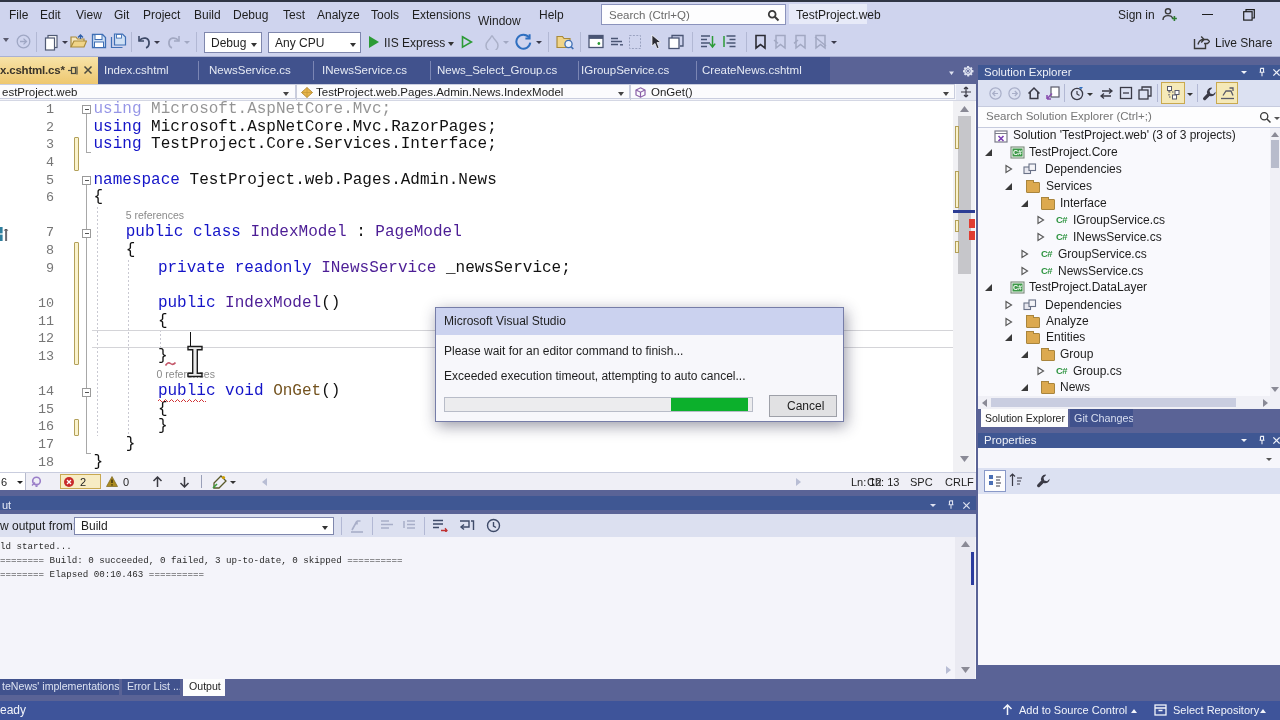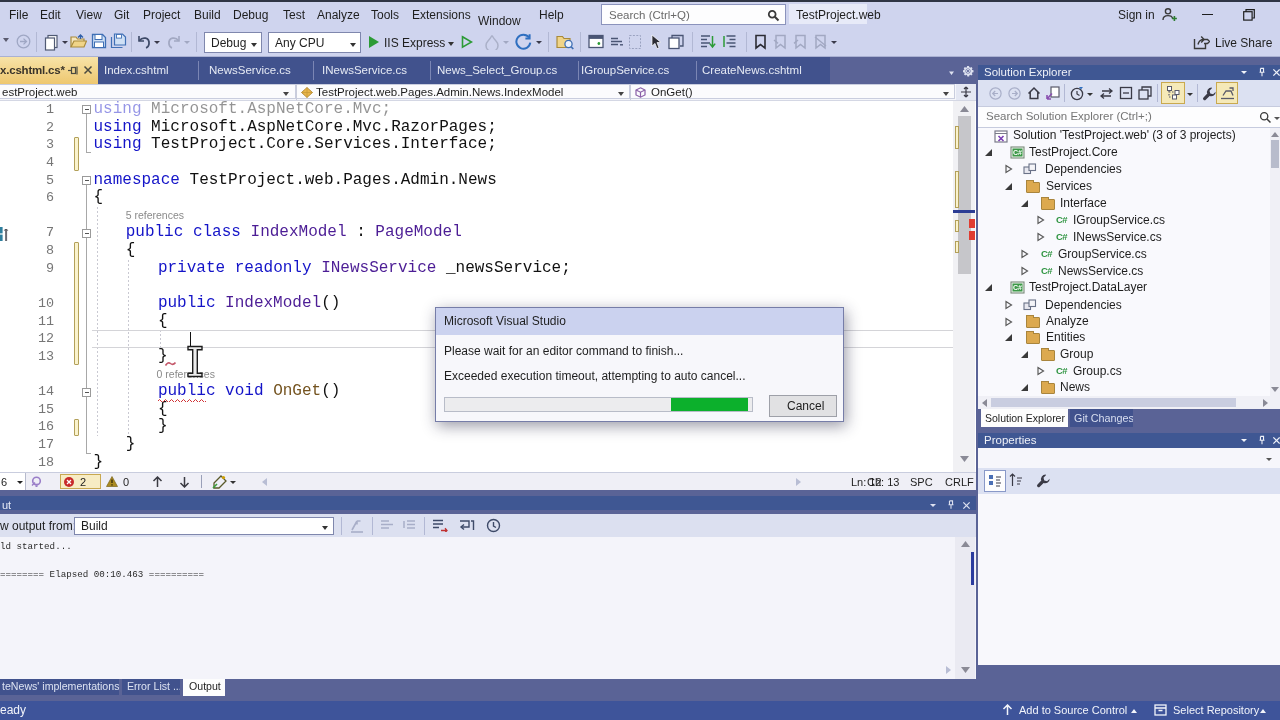--- a/index.html
+++ b/index.html
@@ -459,20 +459,21 @@
         <path d="M6 6.5 l-3 2.5 3 2.5" fill="none" stroke="#3e4a68" stroke-width="1.4"></path>
         <path d="M13 3 l2.5 0 0 9" fill="none" stroke="#3e4a68" stroke-width="1.4"></path>
       </svg>
     <svg class="abs" style="left:486px;top:4px;" width="15" height="15" viewBox="0 0 15 15">
         <circle cx="7.5" cy="7.5" r="6" fill="none" stroke="#3e4a68" stroke-width="1.4"></circle>
         <path d="M7.5 4 V8 L10 9.5" fill="none" stroke="#3e4a68" stroke-width="1.4"></path>
       </svg>
   </div>
   <div class="abs" id="outtext" style="left:0;top:537px;width:976px;height:142px;background:#f4f4fa;font-family:'Liberation Mono',monospace;font-size:9.2px;color:#2a2a2a;">
     <div class="abs" style="left:0;top:4px;white-space:pre;">ld started...</div>
+    <div class="abs" style="left:0;top:18px;white-space:pre;">======== Build: 0 succeeded, 0 failed, 3 up-to-date, 0 skipped ==========</div>
     <div class="abs" style="left:0;top:32px;white-space:pre;">======== Elapsed 00:10.463 ==========</div>
 
     <div class="abs" style="left:955px;top:0;width:20px;height:142px;background:#eaeaf2;">
       <svg class="abs" style="left:6px;top:4px;" width="9" height="6" viewBox="0 0 9 6">
           <path d="M4.5 0 L9 6 H0 z" fill="#8a8a96"></path>
         </svg>
       <div class="abs" style="left:16px;top:15px;width:3px;height:33px;background:#2b3c9e;"></div>
       <svg class="abs" style="left:6px;top:130px;" width="9" height="6" viewBox="0 0 9 6">
           <path d="M4.5 6 L9 0 H0 z" fill="#8a8a96"></path>
         </svg>

